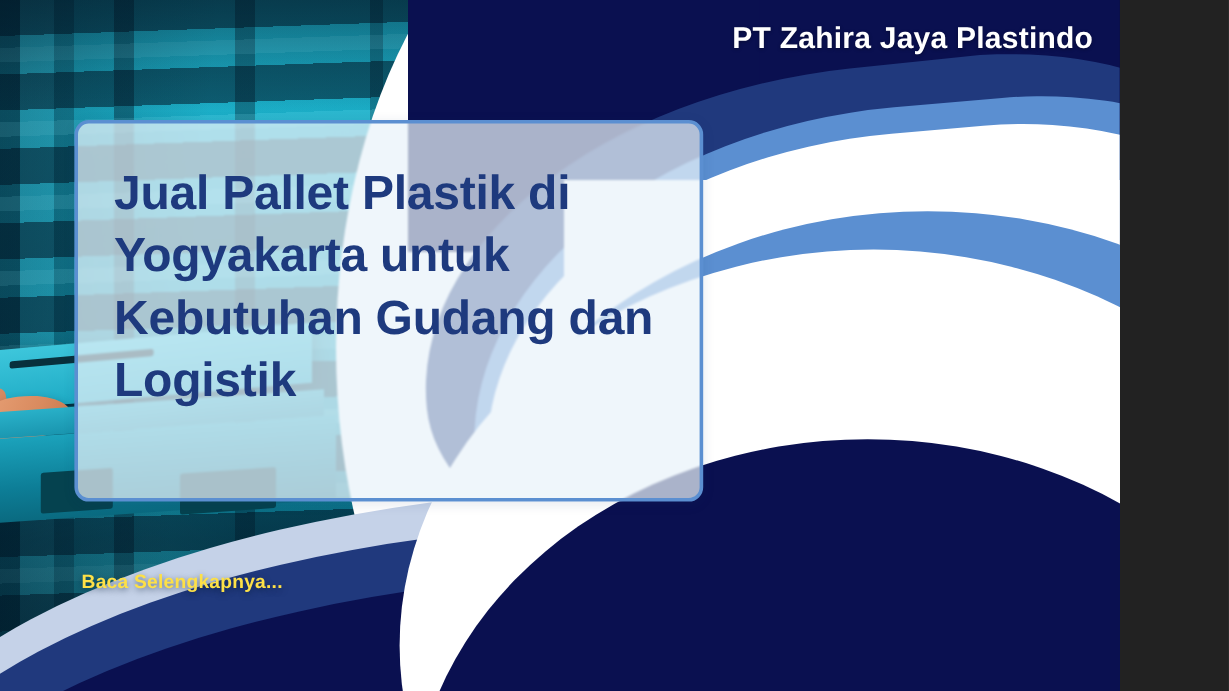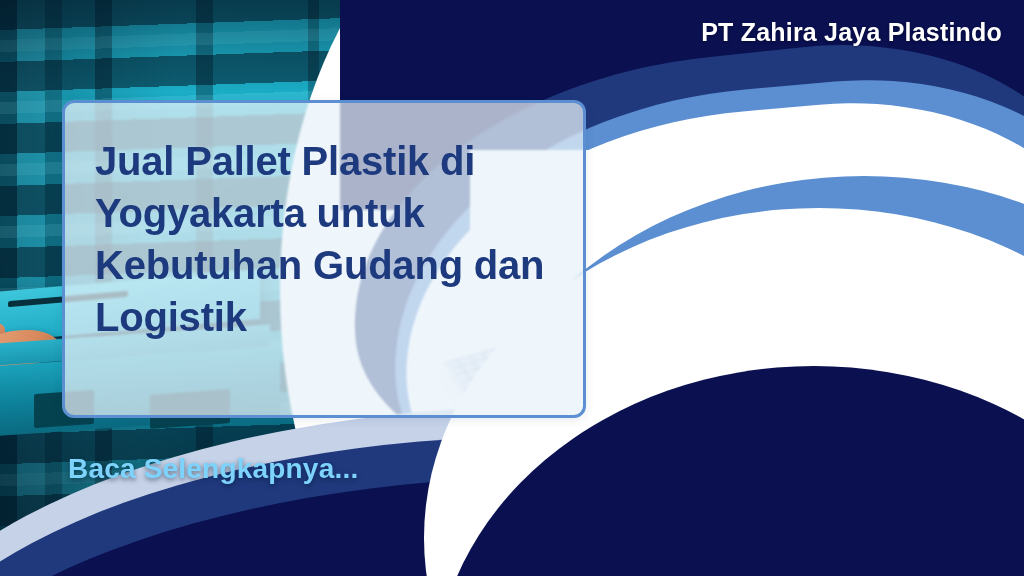--- a/index.html
+++ b/index.html
@@ -5,21 +5,21 @@
 <style>
   * { margin:0; padding:0; box-sizing:border-box; }
   html,body { background:#222; }
   body {
     font-family:"Liberation Sans", sans-serif;
     -webkit-font-smoothing:antialiased;
   }
 
   .banner {
     position:relative;
-    width:1024px;
+    width:933px;
     height:576px;
     overflow:hidden;
     background:#0a1050;
   }
 
   
   .photo-left {
     position:absolute;
     left:0; top:0;
     width:560px; height:576px;
@@ -352,24 +352,24 @@
     font-size:25px;
     font-weight:bold;
     color:#ffffff;
     letter-spacing:.2px;
     text-shadow:0 1px 3px rgba(0,0,0,.35);
   }
 
   
   .cta {
     position:absolute;
-    left:68px; top:453px;
-    font-size:28px;
+    left:68px; top:477px;
+    font-size:16px;
     font-weight:bold;
-    color:#7dd3fc;
+    color:#fde047;
     letter-spacing:.2px;
     text-shadow:0 2px 5px rgba(0,25,50,.55);
     cursor:pointer;
   }
 </style>
 </head>
 <body>
 
 <div class="banner">
 

